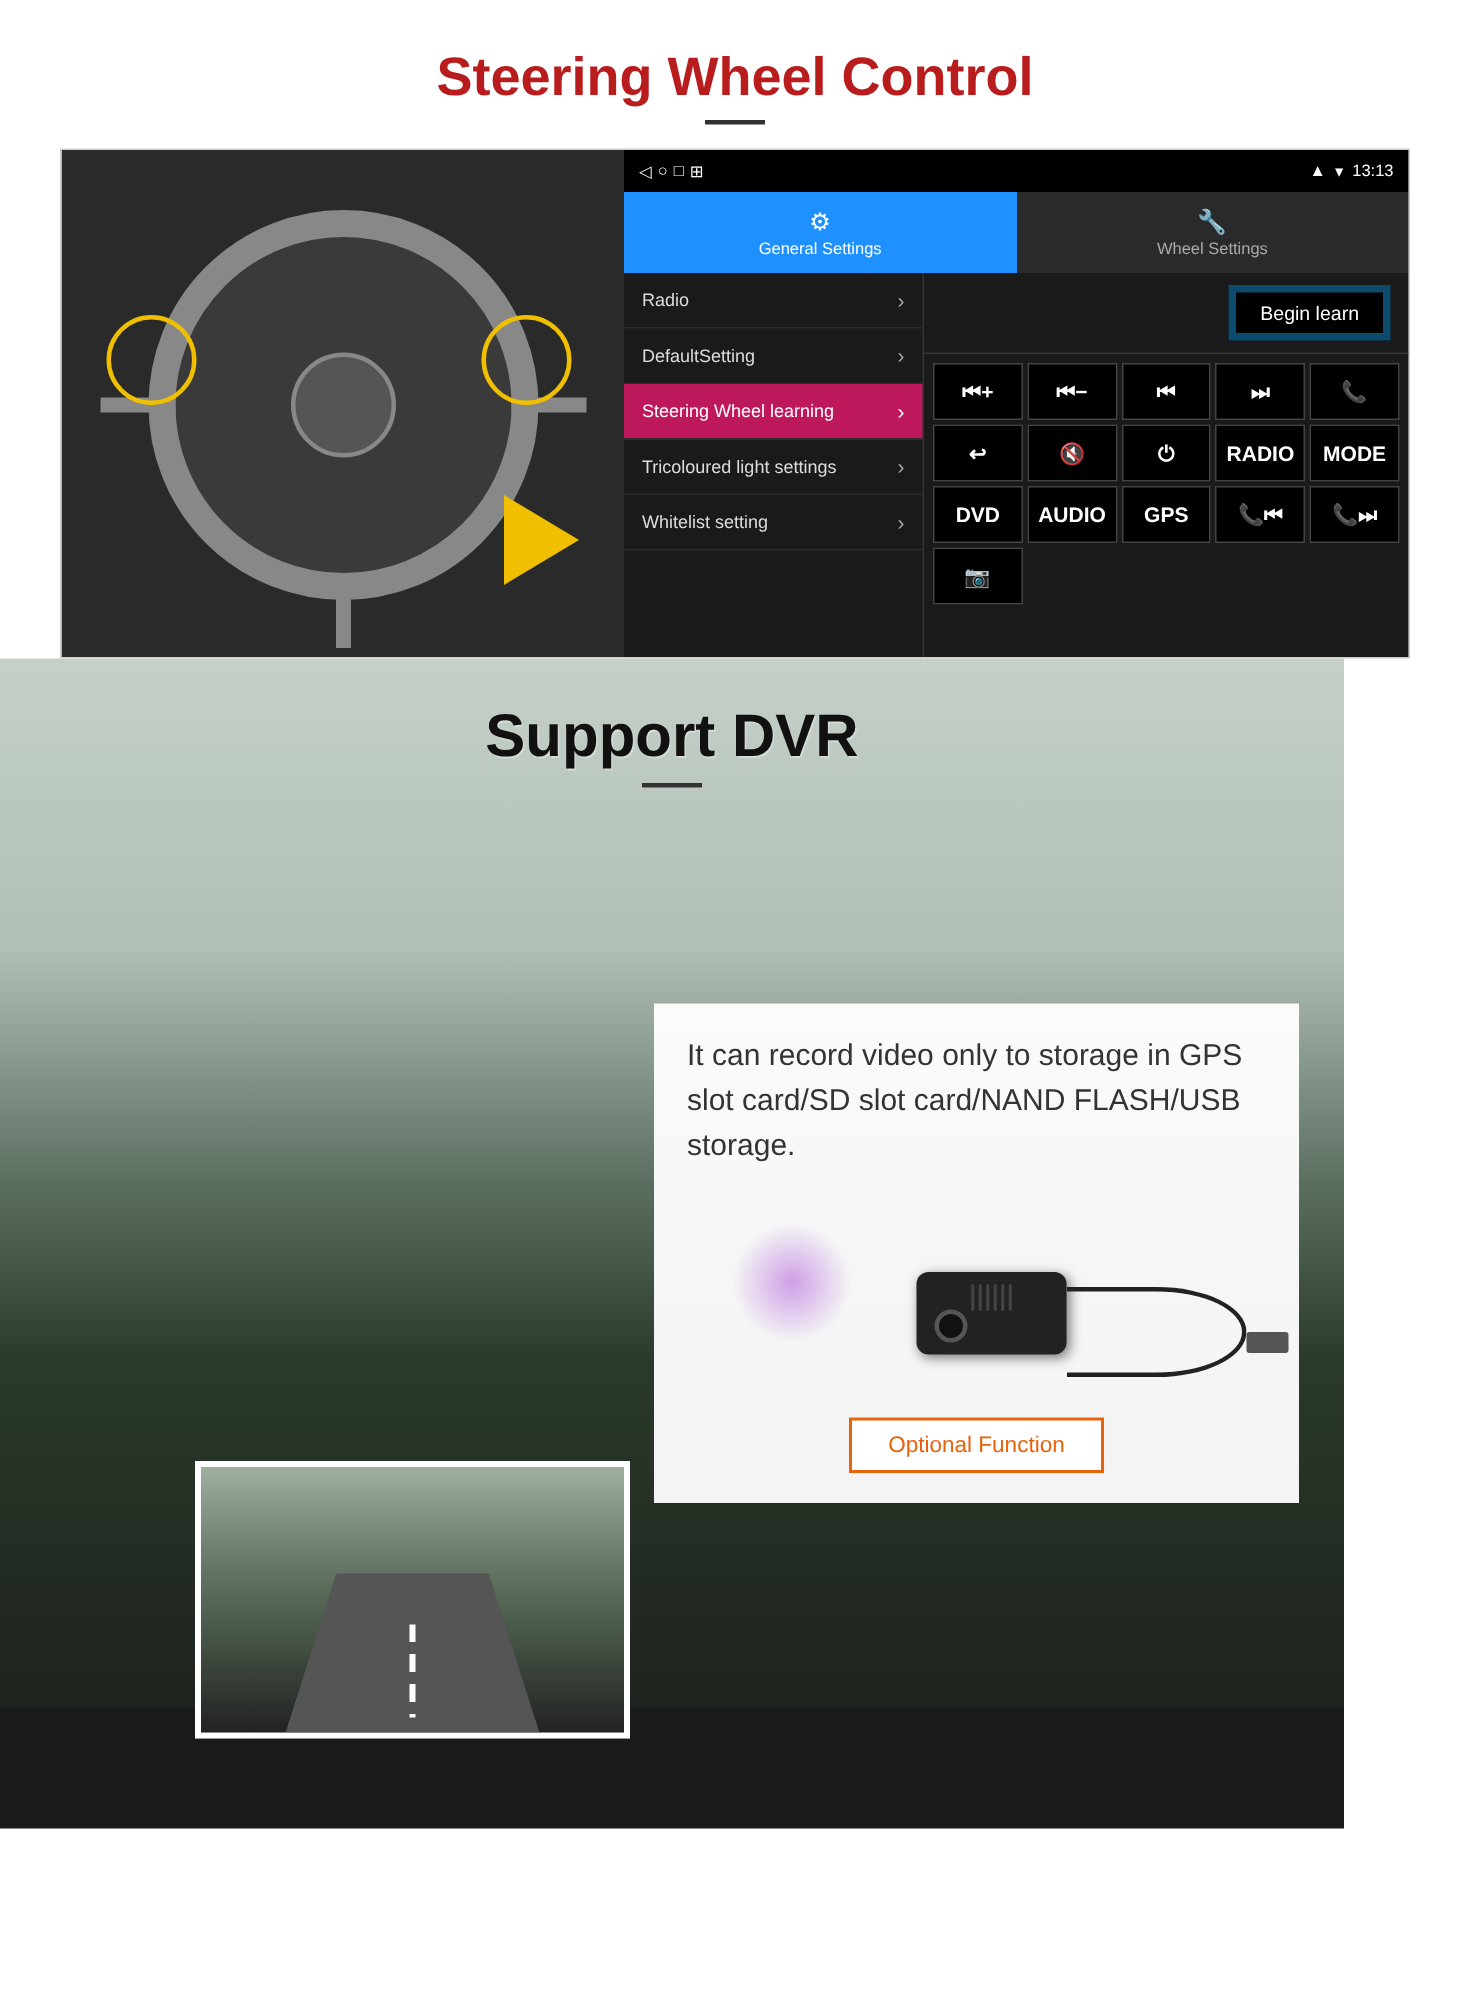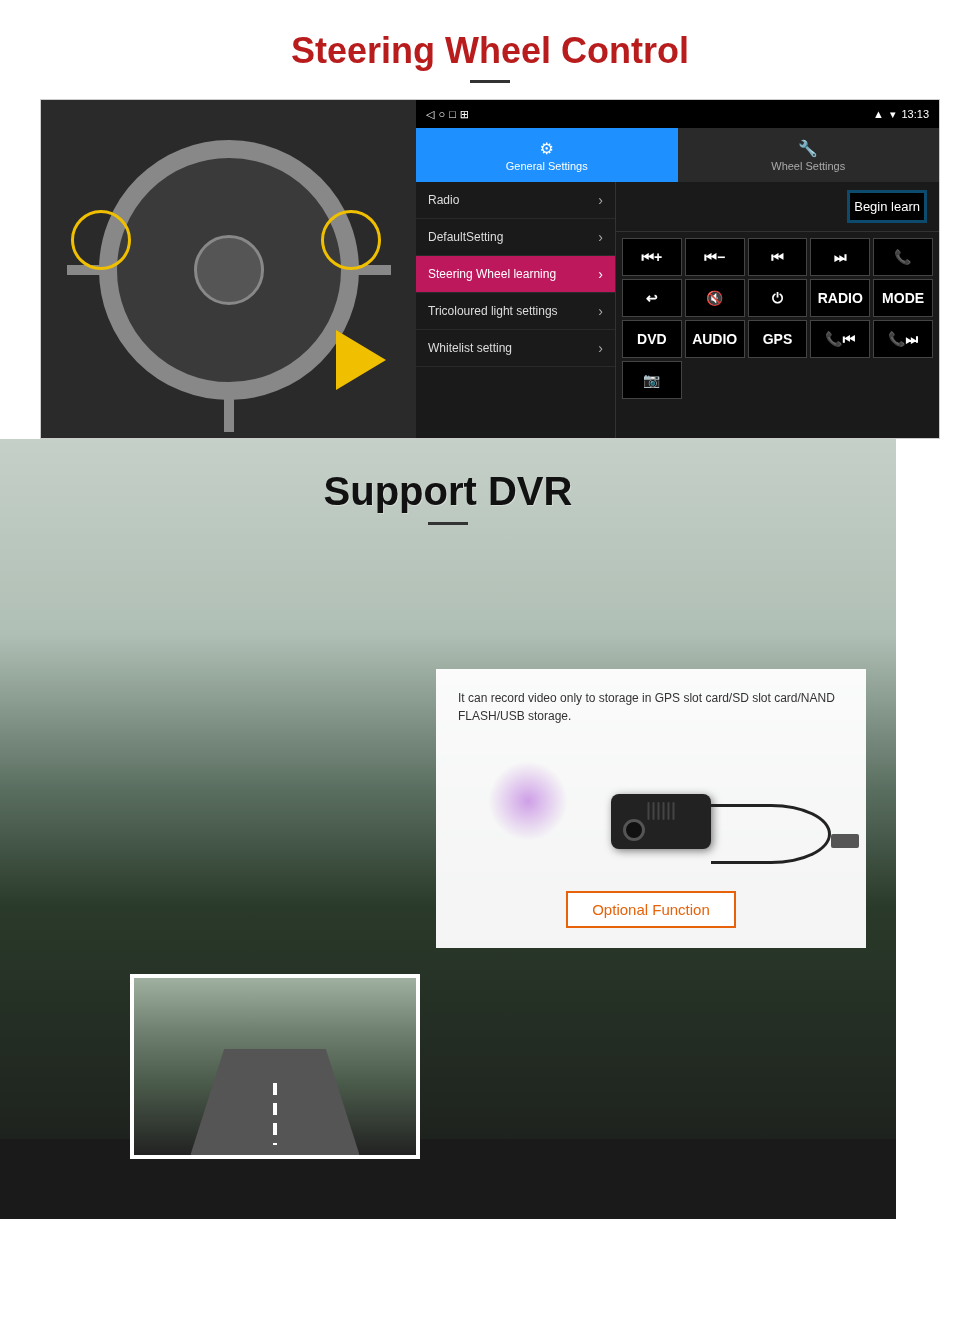--- a/index.html
+++ b/index.html
@@ -216,22 +216,22 @@
     .begin-learn-row {
       display: flex;
       align-items: center;
       justify-content: flex-end;
       padding: 8px 12px;
       border-bottom: 1px solid #333;
     }
     .begin-learn-btn {
       background: #000;
       color: #fff;
-      border: 3px solid #0c4a6e;
-      padding: 6px 4px;
+      border: 5px solid #0c4a6e;
+      padding: 6px 16px;
       font-size: 13px;
       cursor: pointer;
     }
     .control-grid {
       display: grid;
       grid-template-columns: repeat(5, 1fr);
       gap: 3px;
       padding: 6px;
     }
     .ctrl-btn {
@@ -309,21 +309,21 @@
     }
     .dvr-optional-text {
       color: #e8620a;
       font-size: 15px;
       font-weight: bold;
       line-height: 1.4;
       margin-bottom: 10px;
     }
     .dvr-desc-text {
       color: #333;
-      font-size: 12px;
+      font-size: 20px;
       line-height: 1.5;
       margin-bottom: 16px;
     }
 
     
     .dvr-camera-img {
       width: 100%;
       height: 140px;
       display: flex;
       align-items: center;

